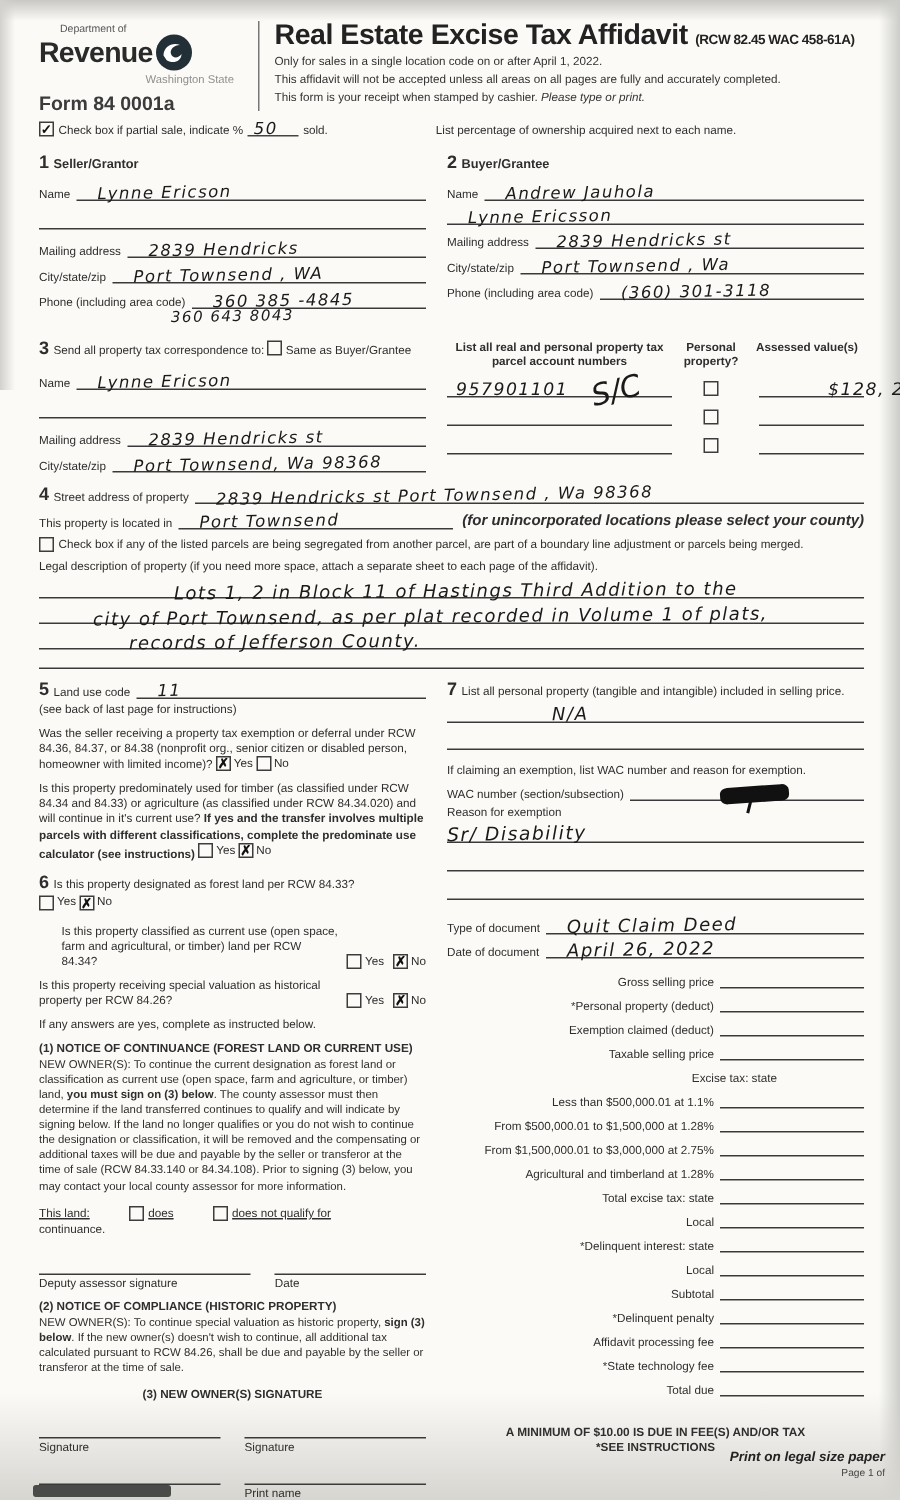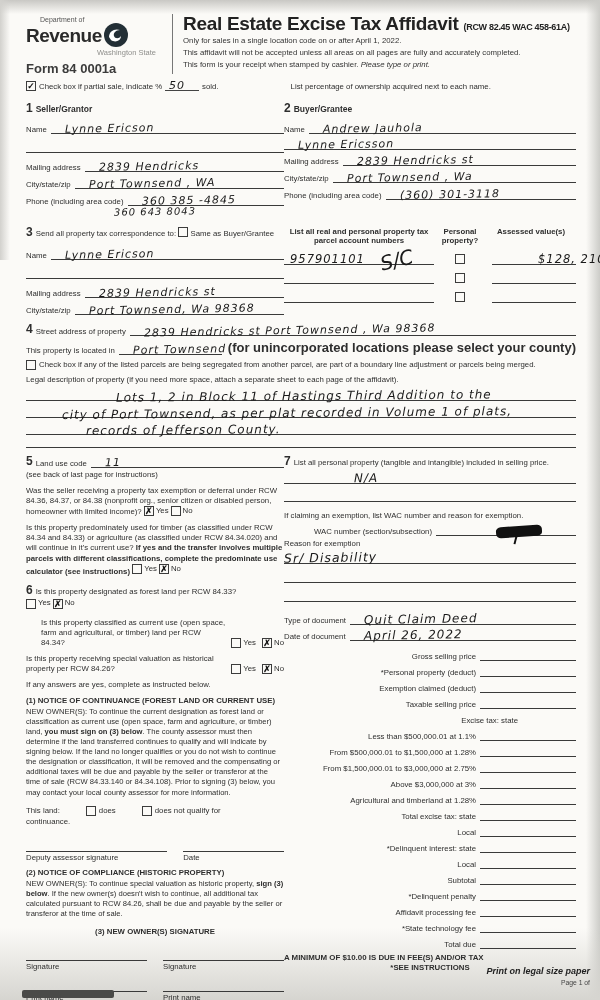--- a/index.html
+++ b/index.html
@@ -37,67 +37,67 @@
   .ps-right{margin-left:72px;}
   
   .sec-head{font-size:8.5px;font-weight:bold;margin:4px 0 2px 0;}
   .sec-no{font-size:12px;font-weight:bold;margin-right:3px;}
   .frow{display:flex;align-items:flex-end;font-size:7.8px;margin-top:6px;}
   .frow .lbl{white-space:nowrap;padding-right:4px;}
   .fill{flex:1;border-bottom:1px solid #3a3a3a;position:relative;height:12px;}
   .hw{font-family:"DejaVu Sans",sans-serif;font-style:italic;color:#1a1a1a;font-size:11px;letter-spacing:1px;white-space:nowrap;}
   .fill .hw{position:absolute;left:14px;bottom:-2px;transform:rotate(-1deg);}
   .blankline{border-bottom:1px solid #3a3a3a;height:12px;margin-top:6px;}
-  .cols2{display:flex;}
+  .cols2{display:flex;gap:14px;}
   .colL{width:258px;flex:0 0 auto;}
   .colR{flex:1;}
   .sub-hw{font-size:10px;text-align:center;margin-top:0px;}
   
   .ptab{font-size:7.8px;margin-top:4px;}
   .ptab-head{display:flex;font-weight:bold;text-align:center;line-height:1.2;}
   .ph1{width:150px;}.ph2{width:52px;}.ph3{flex:1;}
   .parcel-row{display:flex;align-items:flex-end;margin-top:5px;}
   .p-num{width:150px;border-bottom:1px solid #3a3a3a;height:13px;position:relative;}
   .p-num .hw{position:absolute;left:6px;bottom:-2px;font-size:11.5px;}
   .p-num .scrawl{left:96px;bottom:-8px;font-size:20px;transform:rotate(-14deg);letter-spacing:0;}
   .parcel-row .cb{margin:0 auto 1px auto;}
   .parcel-cbwrap{width:52px;display:flex;justify-content:center;}
   .p-val{flex:1;border-bottom:1px solid #3a3a3a;height:13px;position:relative;margin-left:6px;}
   .p-val .hw{position:absolute;left:2px;bottom:-2px;font-size:11.5px;margin-left:44px;}
   
-  .s4-note{font-size:13px;font-weight:bold;white-space:nowrap;padding-left:6px;}
+  .s4-note{font-size:10px;font-weight:bold;font-style:italic;white-space:nowrap;padding-left:6px;}
   .cbrow{display:flex;align-items:flex-start;font-size:7.8px;margin-top:5px;}
   .cbrow .cb{margin-right:3px;margin-top:0;}
   .legal-lbl{font-size:7.8px;margin-top:5px;}
   .legal-line{border-bottom:1px solid #3a3a3a;height:16px;position:relative;}
   .legal-line .hw{position:absolute;bottom:-3px;font-size:12px;transform:rotate(-0.5deg);}
   .legal-line:nth-child(1) .hw{left:90px;}
   .legal-line:nth-child(2) .hw{left:36px;}
   .legal-line:nth-child(3) .hw{left:60px;}
   .wide-rule{border-bottom:1.3px solid #3a3a3a;margin-top:12px;}
   
   .q{font-size:7.8px;line-height:1.3;margin-top:6px;position:relative;}
   .ynwrap{display:inline-flex;align-items:center;gap:2px;white-space:nowrap;}
   .yn-right{position:absolute;right:0;bottom:0;display:inline-flex;gap:6px;background:transparent;}
   .yn-item{display:inline-flex;align-items:center;gap:2px;}
   .notice-title{font-size:7.8px;font-weight:bold;margin-top:6px;}
   .para{font-size:7.6px;line-height:1.32;margin-top:2px;text-align:left;}
-  .thisland{display:flex;font-size:7.8px;margin-top:8px;gap:26px;}
+  .thisland{display:flex;font-size:7.8px;margin-top:8px;gap:26px;text-decoration:underline;}
   .thisland .yn-item{gap:3px;}
   .sigpair{display:flex;gap:16px;margin-top:14px;font-size:7.8px;}
   .sigcol{flex:1;}
   .sigcol .line{border-bottom:1px solid #3a3a3a;height:10px;}
   .sigcol .cap{margin-top:1px;}
   .center-bold{font-size:7.8px;font-weight:bold;text-align:center;margin-top:8px;}
   
   .fee-row{display:flex;align-items:flex-end;height:16px;font-size:7.8px;}
   .fee-label{flex:1;text-align:right;padding-right:4px;white-space:nowrap;}
   .fee-line{width:96px;border-bottom:1px solid #3a3a3a;height:11px;flex:0 0 auto;}
   .fee-row.noline .fee-label{padding-right:58px;}
-  .min-note{font-size:7.9px;font-weight:bold;text-align:left;margin-top:4px;}
+  .min-note{font-size:7.9px;font-weight:bold;text-align:center;margin-top:19px;}
   .see-note{font-size:7.8px;font-weight:bold;text-align:center;margin-top:1px;}
   .redact{position:absolute;left:60px;bottom:-2px;width:46px;height:11px;background:#111;border-radius:5px/4px;transform:rotate(-4deg);}
   .redact:after{content:"";position:absolute;left:18px;bottom:-7px;width:2px;height:9px;background:#111;transform:rotate(18deg);}
   .print-note{position:absolute;right:10px;bottom:24px;font-size:9px;font-weight:bold;font-style:italic;color:#222;}
   .page-note{position:absolute;right:10px;bottom:14px;font-size:6.8px;color:#444;}
   b{font-weight:bold;}
 </style>
 </head>
 <body>
 
@@ -416,21 +416,21 @@
 
         <div>
           <div class="q" style="margin-top:0;"><span class="sec-no">7</span><span>List all personal property (tangible and intangible) included in selling price.</span></div>
           <div class="frow" style="margin-top:2px;">
               <span class="fill">
                 <span class="hw" style="left:70px;font-size:12px;">N/A</span>
               </span>
             </div>
           <div class="blankline" style="margin-top:5px;"></div>
           <div class="q" style="margin-top:9px;">If claiming an exemption, list WAC number and reason for exemption.</div>
-          <div class="frow" style="margin-top:2px;margin-left:30px;">
+          <div class="frow" style="margin-top:2px;">
               <span class="lbl">WAC number (section/subsection)</span>
               <span class="fill">
                 <span class="redact"></span>
               </span>
             </div>
           <div class="q" style="margin-top:3px;">Reason for exemption</div>
           <div class="frow" style="margin-top:2px;">
               <span class="fill">
                 <span class="hw" style="left:0px;font-size:12.5px;">Sr/  Disability</span>
               </span>
@@ -477,24 +477,20 @@
             </div>
             <div class="fee-row">
               <span class="fee-label">From $500,000.01 to $1,500,000 at 1.28%</span>
               <span class="fee-line"></span>
             </div>
             <div class="fee-row">
               <span class="fee-label">From $1,500,000.01 to $3,000,000 at 2.75%</span>
               <span class="fee-line"></span>
             </div>
             <div class="fee-row">
-              <span class="fee-label">Above $3,000,000 at 3%</span>
-              <span class="fee-line"></span>
-            </div>
-            <div class="fee-row">
               <span class="fee-label">Agricultural and timberland at 1.28%</span>
               <span class="fee-line"></span>
             </div>
             <div class="fee-row">
               <span class="fee-label">Total excise tax: state</span>
               <span class="fee-line"></span>
             </div>
             <div class="fee-row">
               <span class="fee-label">Local</span>
               <span class="fee-line"></span>

